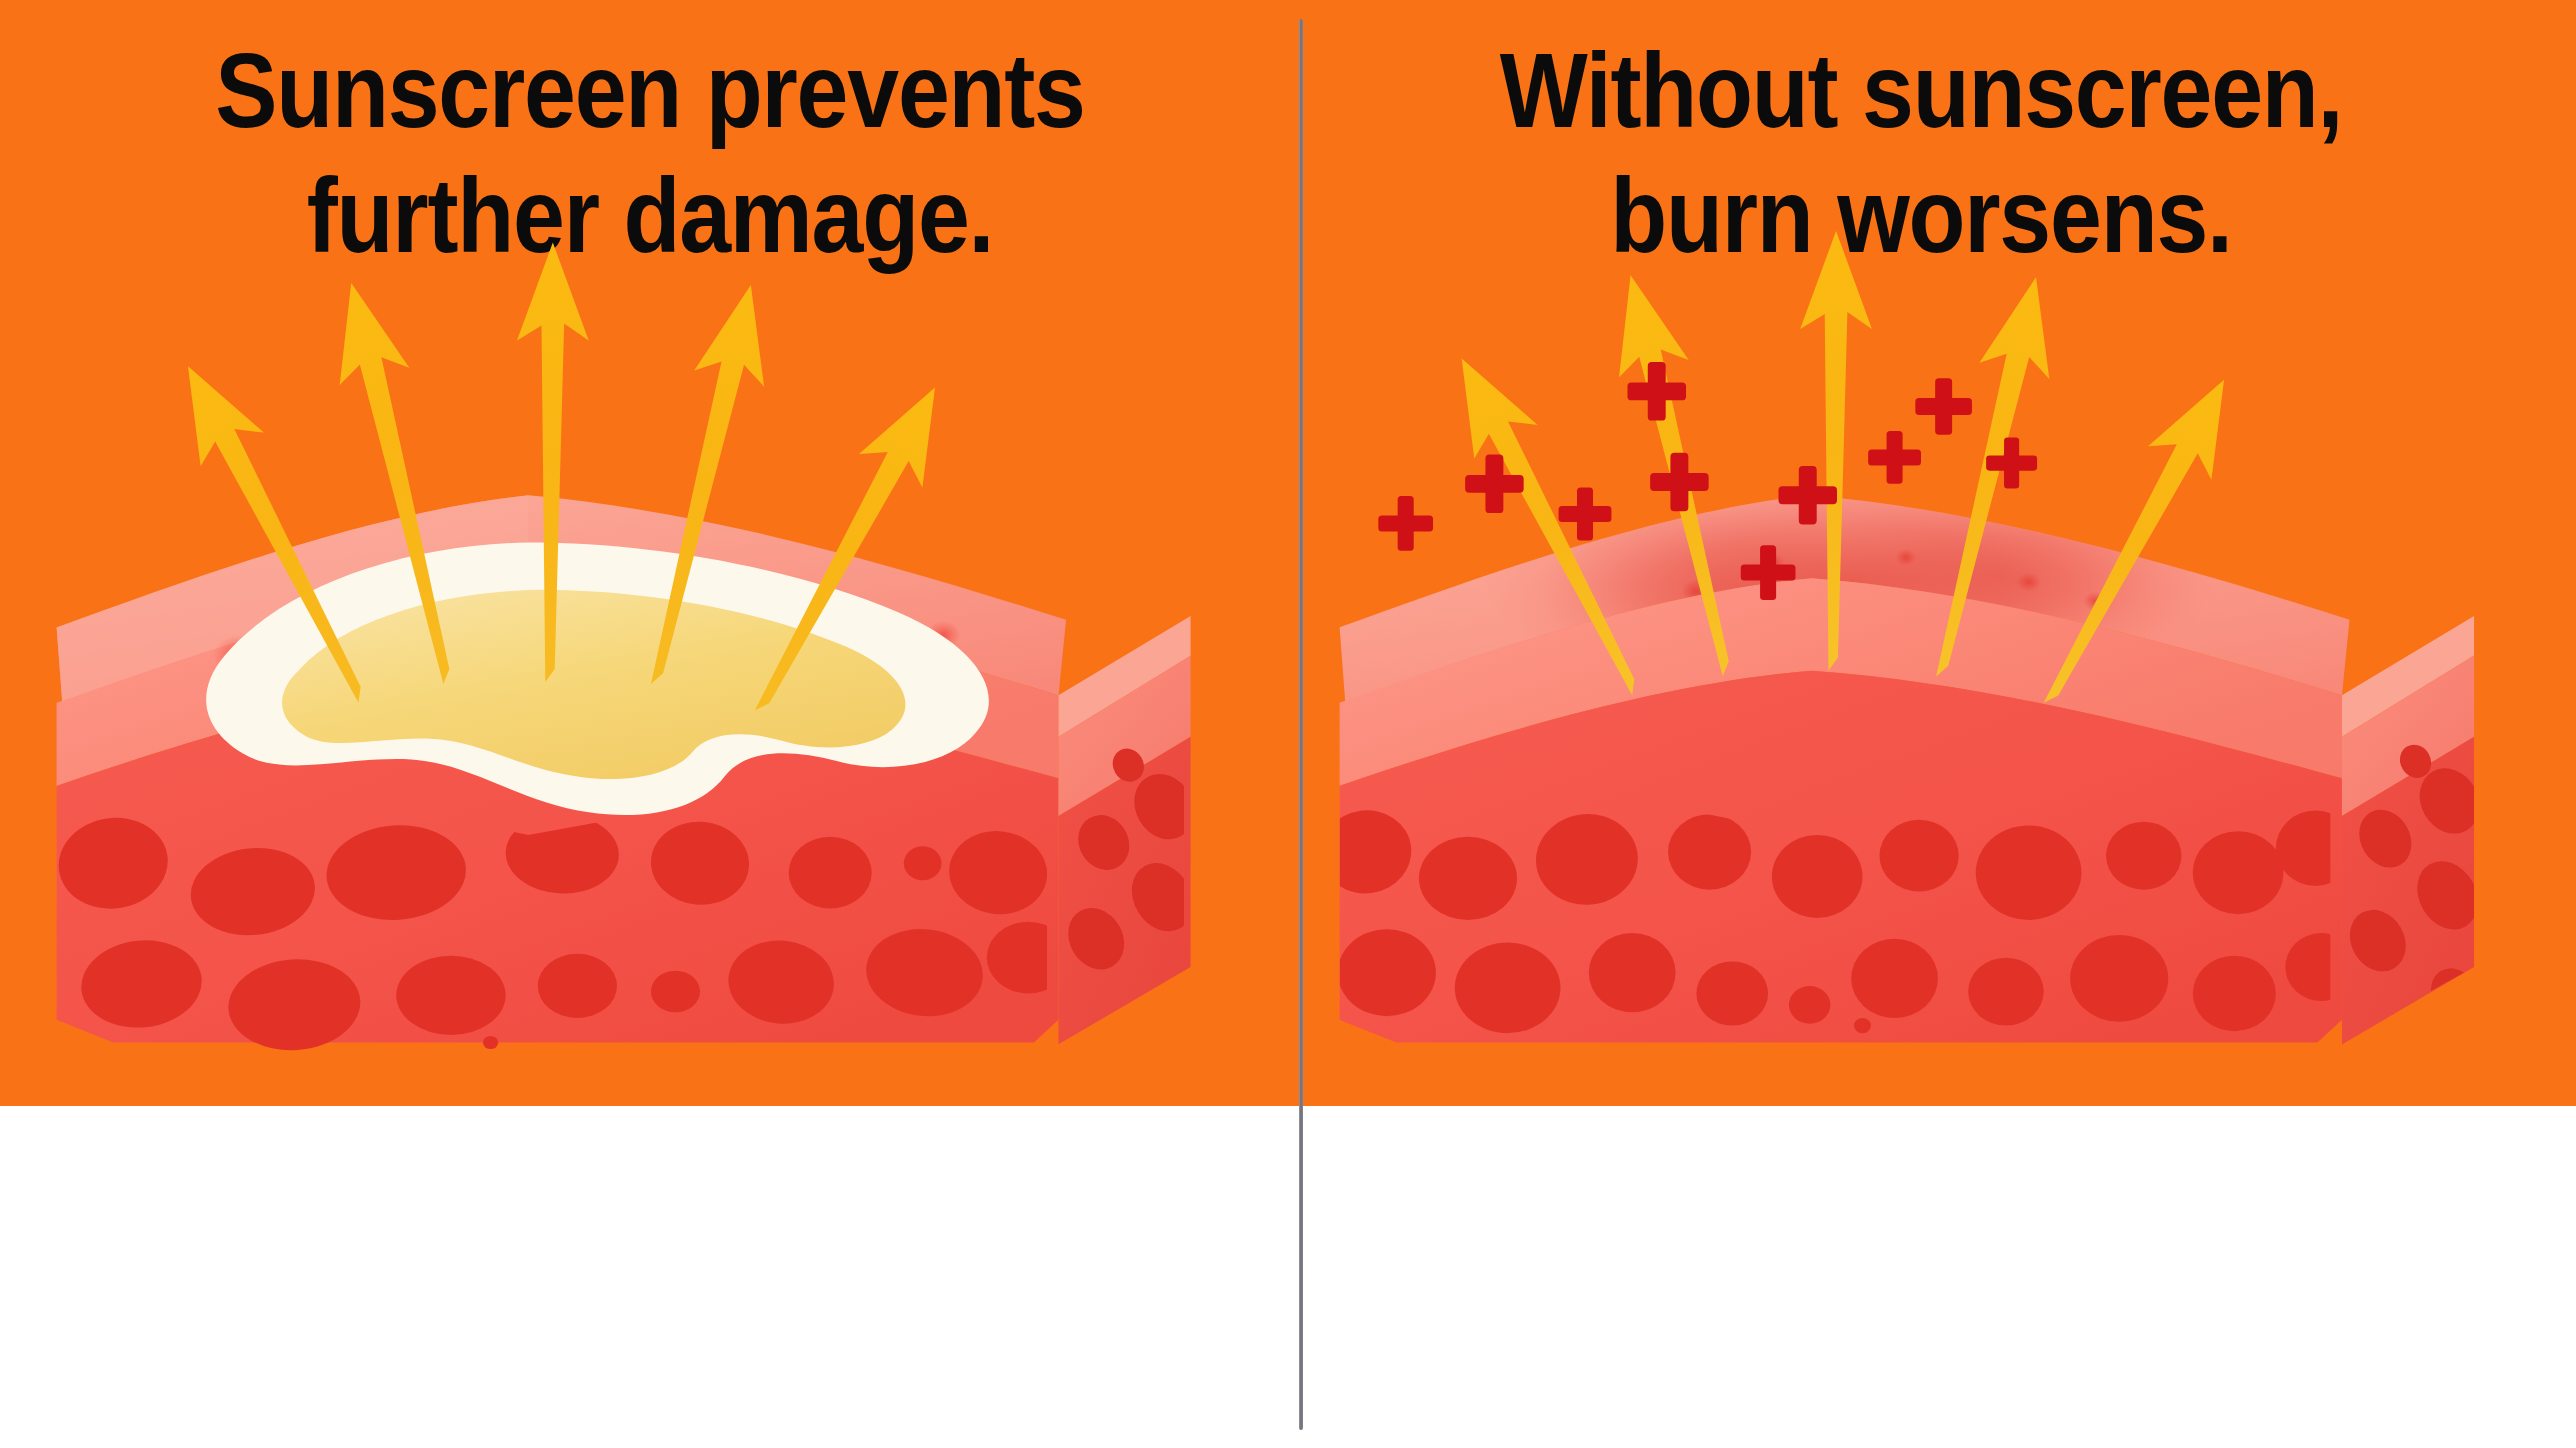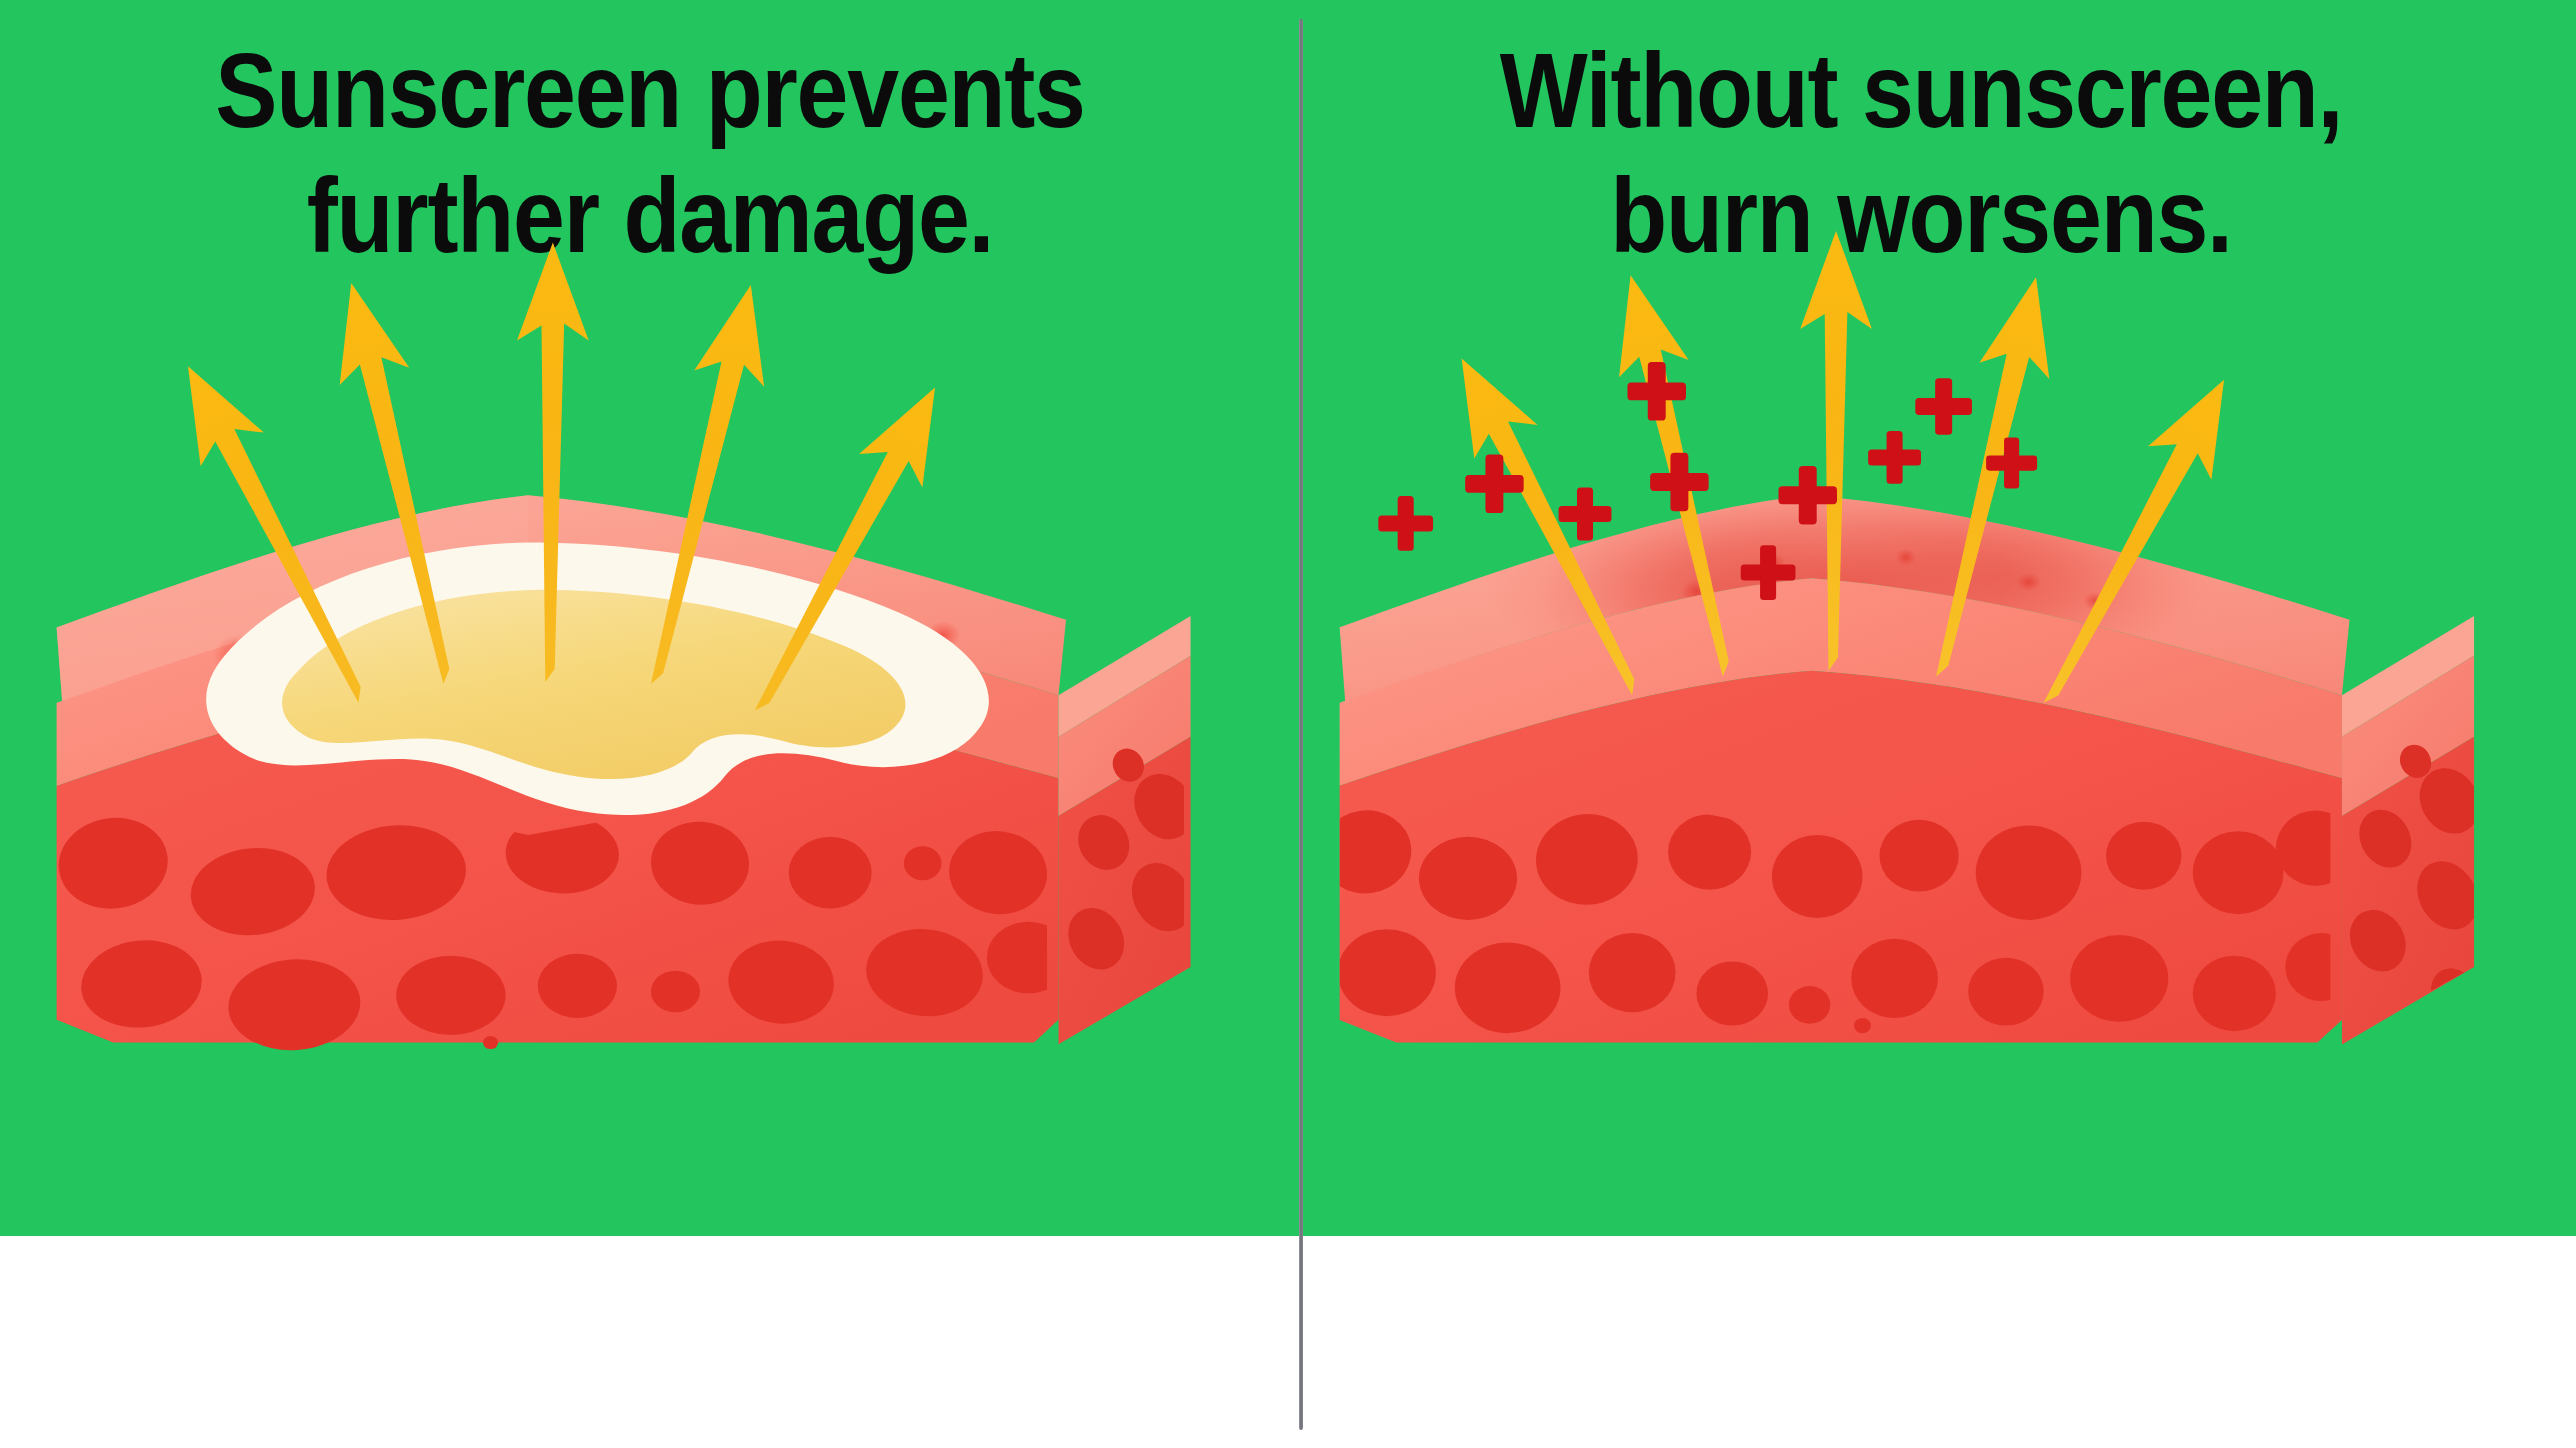--- a/index.html
+++ b/index.html
@@ -10,22 +10,22 @@
   }
   body {
     width: 2576px;
     height: 1448px;
     overflow: hidden;
     font-family: "Liberation Sans", "DejaVu Sans", sans-serif;
   }
   #stage {
     position: relative;
     width: 2576px;
-    height: 1236px;
-    background: #22c55e;
+    height: 1106px;
+    background: #f97316;
   }
   .panel {
     position: absolute;
     top: 0;
     height: 1448px;
   }
   #panel-left  { left: 0px;    width: 1300px; }
   #panel-right { left: 1283px; width: 1276px; }
 
   .panel-heading {

